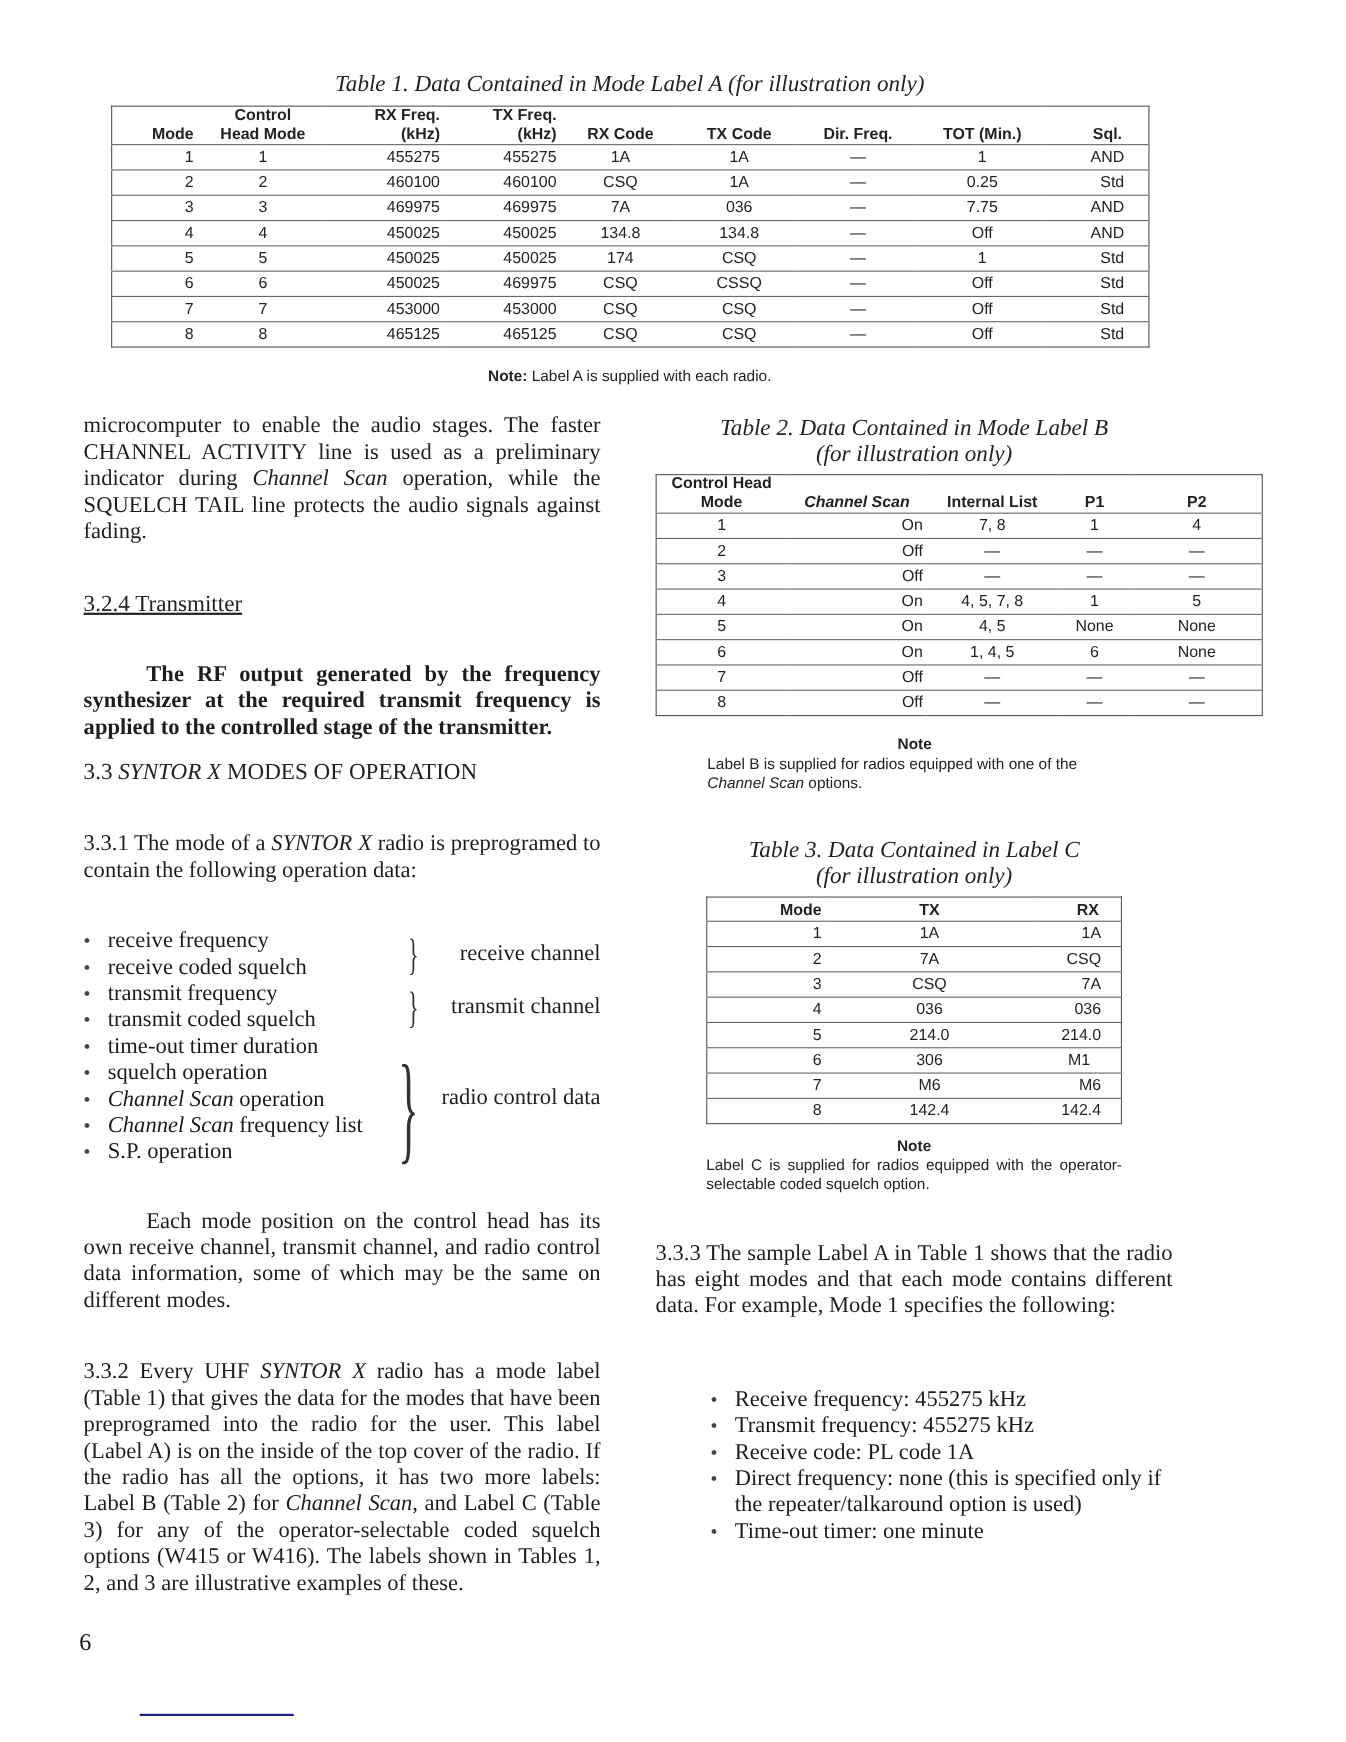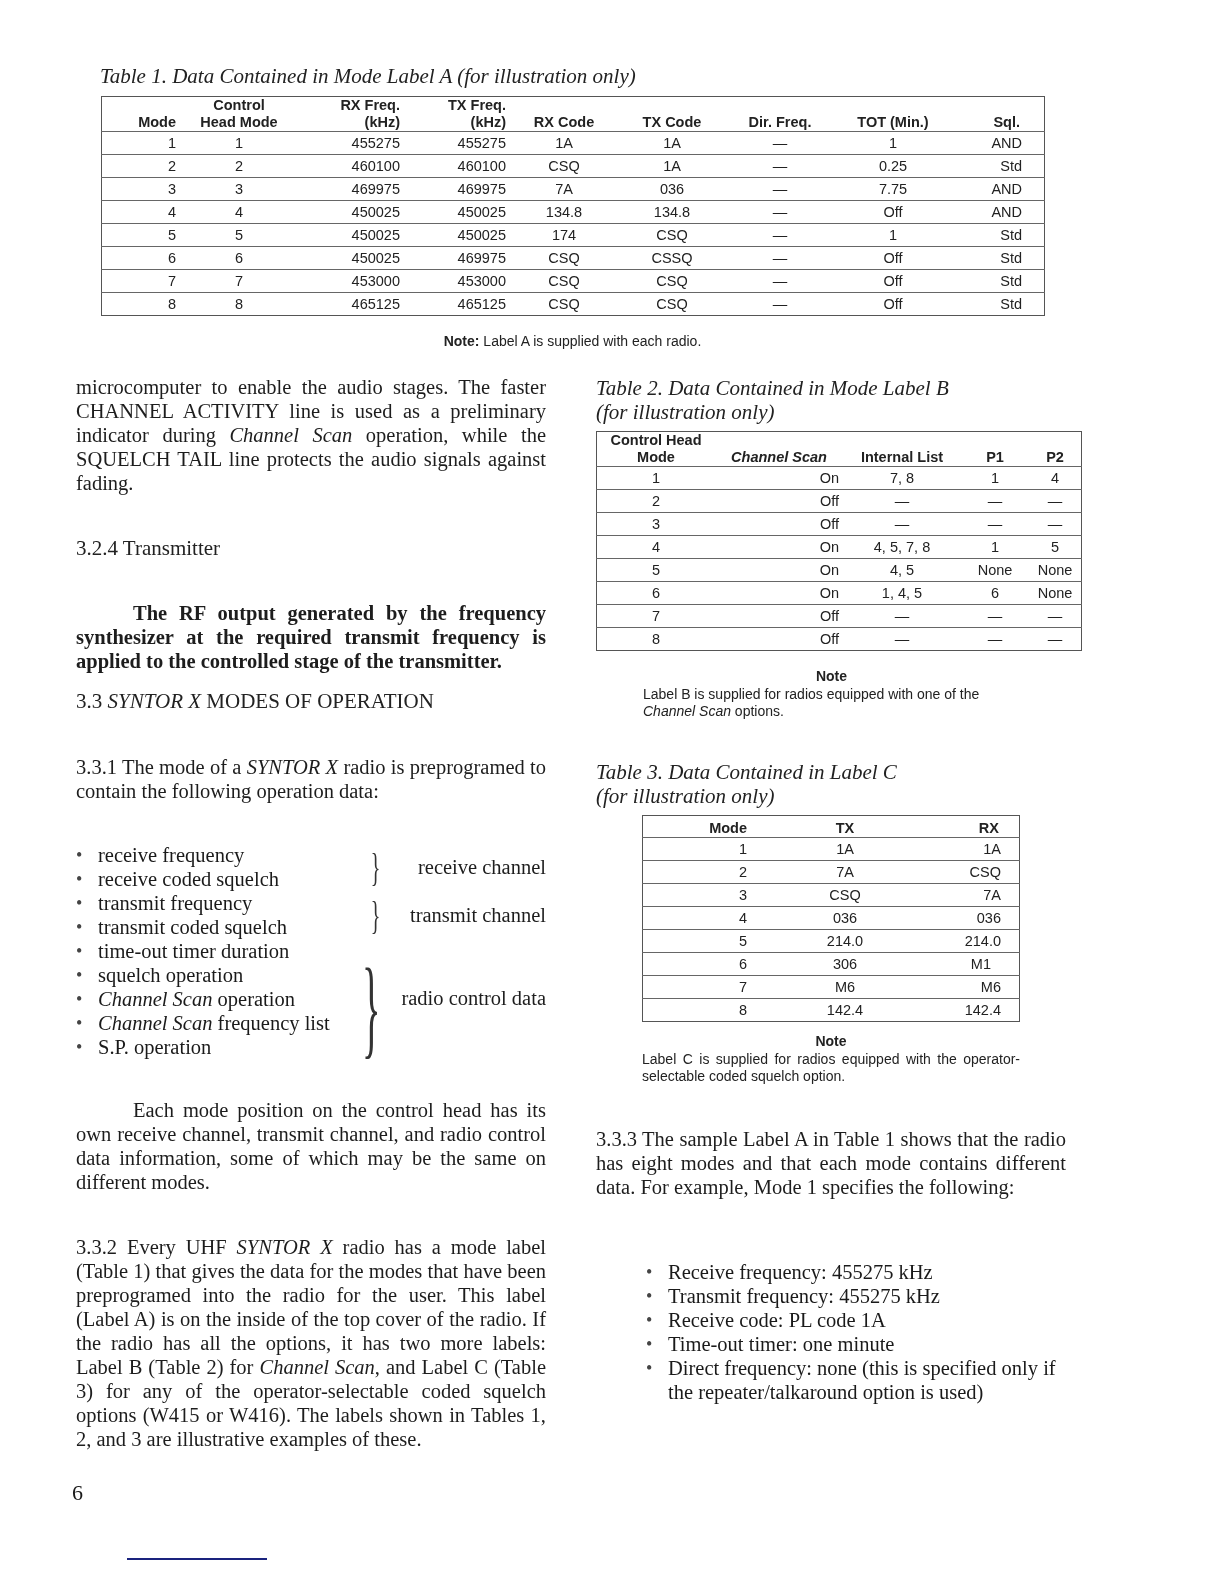--- a/index.html
+++ b/index.html
@@ -1,18 +1,18 @@
 <!DOCTYPE html>
 <html><head>
 <meta charset="utf-8">
 <style>
   html,body{margin:0;padding:0;background:#fff;}
   body{width:1224px;height:1584px;position:relative;overflow:hidden;color:#1a1a1a;font-family:"Liberation Serif","DejaVu Serif",serif;}
   .abs{position:absolute;}
-  .caption{font-family:"Liberation Serif",serif;font-style:italic;font-size:21px;line-height:24px;color:#222;}
+  .caption{font-family:"Liberation Serif",serif;font-style:italic;font-size:21px;text-align:center;line-height:24px;color:#222;}
   table.lbl{border-collapse:collapse;font-family:"Liberation Sans","DejaVu Sans",sans-serif;font-size:14.5px;color:#222;}
   table.lbl th{font-weight:bold;padding:0 4px;vertical-align:bottom;line-height:17px;}
   table.lbl td{padding:0 4px;height:22px;line-height:22px;border-top:1.5px solid #666;}
   table.lbl{border:1.5px solid #555;}
   .c{text-align:center;}
   .l{text-align:right;}
   .r{text-align:right;}
   .note{font-family:"Liberation Sans",sans-serif;font-size:14px;color:#222;line-height:17px;}
   .body{font-family:"Liberation Serif",serif;font-size:20.5px;line-height:24px;text-align:justify;color:#1d1d1d;}
   .head{font-family:"Liberation Serif",serif;font-size:21px;color:#222;}
@@ -131,21 +131,21 @@
         <td class="c">—</td>
         <td class="c">Off</td>
         <td class="r" style="padding-right: 22px;">Std</td>
       </tr>
     </tbody>
 </table>
 <div class="abs note" style="left:100px;top:333px;width:945px;text-align:center;"><b>Note:</b><span> Label A is supplied with each radio.</span></div>
 
 <div class="abs body" style="left:76px;top:375px;width:470px;"><span>microcomputer to enable the audio stages. The faster CHANNEL ACTIVITY line is used as a preliminary indicator during </span><em>Channel Scan</em><span> operation, while the SQUELCH TAIL line protects the audio signals against fading.</span></div>
 
-<div class="abs head" style="left:76px;top:536px;">3.2.4 Transmitter</div>
+<div class="abs head" style="left:76px;top:536px;text-decoration:underline;">3.2.4 Transmitter</div>
 
 <div class="abs body" style="left:76px;top:601px;width:470px;font-weight:bold;"><span class="ind"></span><span>The RF output generated by the frequency synthesizer at the required transmit frequency is applied to the controlled stage of the transmitter.</span></div>
 
 <div class="abs head" style="left:76px;top:689px;"><span>3.3 </span><em>SYNTOR X</em><span> MODES OF OPERATION</span></div>
 
 <div class="abs body" style="left:76px;top:755px;width:470px;"><span>3.3.1 The mode of a </span><em>SYNTOR X</em><span> radio is preprogramed to contain the following operation data:</span></div>
 
 <ul class="bul abs" style="left:76px;top:843px;width:300px;" id="leftbullets">
     <li><span>receive frequency</span></li>
     <li><span>receive coded squelch</span></li>
@@ -163,21 +163,21 @@
 <div class="abs brace" style="left:366px;top:896px;font-size:40px;line-height:40px;transform:scaleX(0.5);">}</div>
 <div class="abs body" style="left:396px;top:903px;text-align:right;width:150px;">transmit channel</div>
 <div class="abs brace" style="left:362px;top:952px;font-size:110px;line-height:110px;transform:scaleX(0.35);transform-origin:left top;">}</div>
 <div class="abs body" style="left:386px;top:986px;text-align:right;width:160px;">radio control data</div>
 
 <div class="abs body" style="left:76px;top:1098px;width:470px;"><span class="ind"></span><span>Each mode position on the control head has its own receive channel, transmit channel, and radio control data information, some of which may be the same on different modes.</span></div>
 
 <div class="abs body" style="left:76px;top:1235px;width:470px;"><span>3.3.2 Every UHF </span><em>SYNTOR X</em><span> radio has a mode label (Table 1) that gives the data for the modes that have been preprogramed into the radio for the user. This label (Label A) is on the inside of the top cover of the radio. If the radio has all the options, it has two more labels: Label B (Table 2) for </span><em>Channel Scan</em><span>, and Label C (Table 3) for any of the operator-selectable coded squelch options (W415 or W416). The labels shown in Tables 1, 2, and 3 are illustrative examples of these.</span></div>
 
 <div class="abs caption" style="left:596px;top:376px;width:470px;"><span>Table 2. Data Contained in Mode Label B</span><br><span>(for illustration only)</span></div>
-<table class="lbl abs" style="left:596px;top:431px;width:486px;padding-left:12px;">
+<table class="lbl abs" style="left:596px;top:431px;width:552px;padding-left:12px;">
   <thead>
     <tr>
       <th class="c" style="width:110px;"><span>Control Head</span><br><span>Mode</span></th>
       <th class="c" style="width:120px;font-style:italic;"><span>Channel Scan</span></th>
       <th class="c" style="width:110px;"><span>Internal List</span></th>
       <th class="c" style="width:60px;"><span>P1</span></th>
       <th class="c"><span>P2</span></th>
     </tr>
   </thead>
   <tbody id="t2body">
@@ -295,18 +295,18 @@
     </tbody>
 </table>
 <div class="abs note" style="left:642px;top:1033px;width:378px;text-align:center;font-weight:bold;">Note</div>
 <div class="abs note" style="left:642px;top:1051px;width:378px;text-align:justify;">Label C is supplied for radios equipped with the operator-selectable coded squelch option.</div>
 
 <div class="abs body" style="left:596px;top:1127px;width:470px;">3.3.3 The sample Label A in Table 1 shows that the radio has eight modes and that each mode contains different data. For example, Mode 1 specifies the following:</div>
 <ul class="bul abs" style="left:646px;top:1260px;width:420px;" id="rightbullets">
     <li style="text-indent: 0px;">Receive frequency: 455275 kHz</li>
     <li style="text-indent: 0px;">Transmit frequency: 455275 kHz</li>
     <li style="text-indent: 0px;">Receive code: PL code 1A</li>
+    <li style="text-indent: 0px; padding-left: 22px;">Direct frequency: none (this is specified only if the repeater/talkaround option is used)</li>
     <li style="text-indent: 0px;">Time-out timer: one minute</li>
-    <li style="text-indent: 0px; padding-left: 22px;">Direct frequency: none (this is specified only if the repeater/talkaround option is used)</li>
   </ul>
 
 <div class="abs pagenum" style="left:72px;top:1480px;">6</div>
 <div class="abs rule" style="left:127px;top:1558px;width:140px;"></div>
 
 </body></html>

